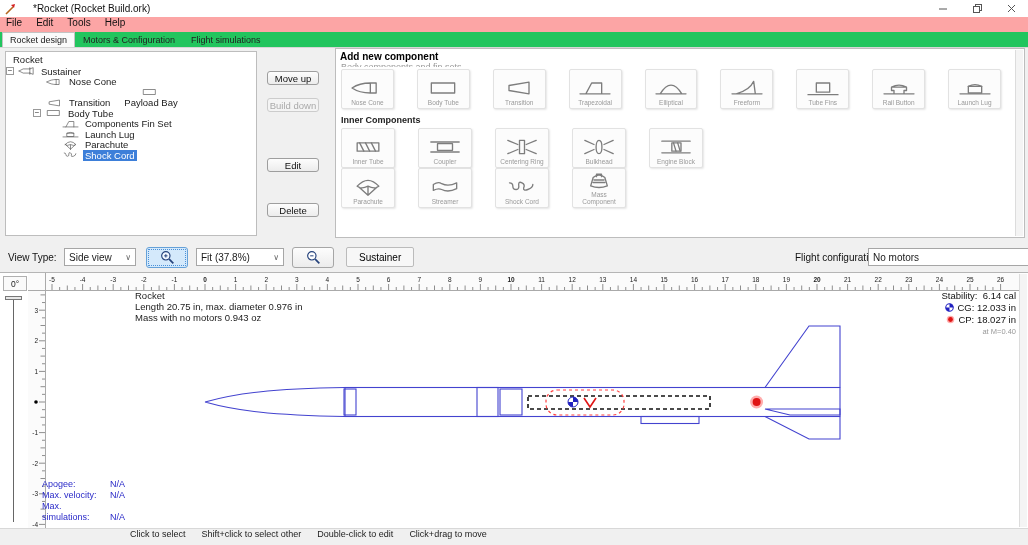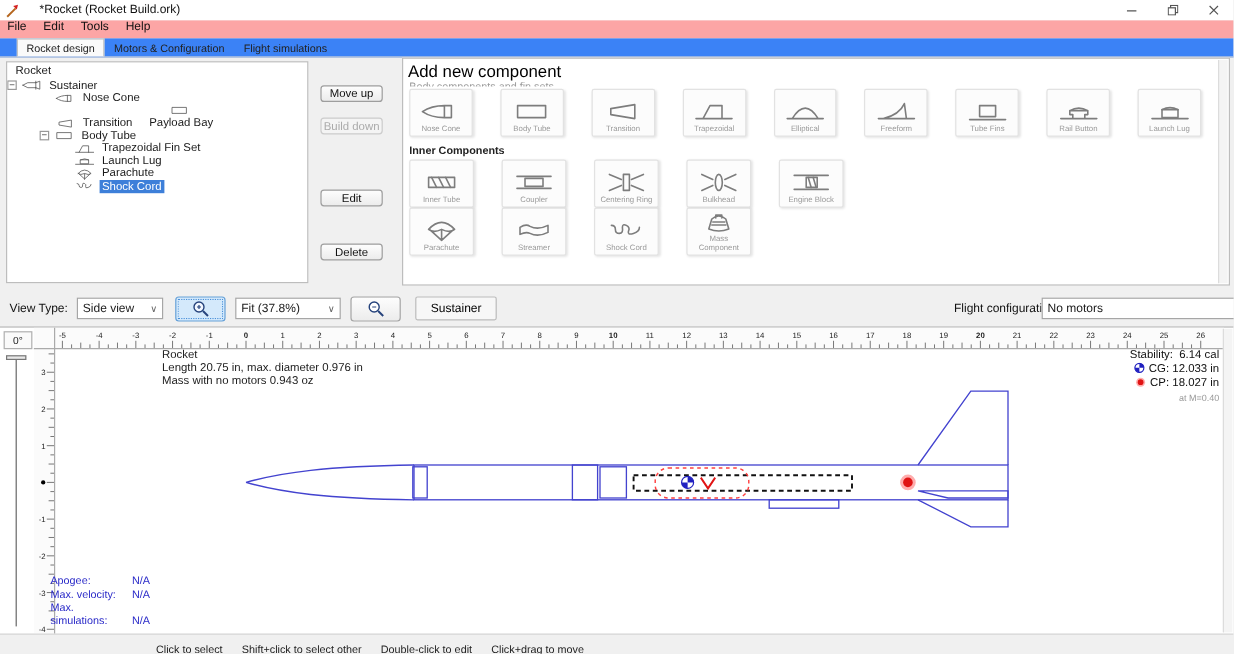--- a/index.html
+++ b/index.html
@@ -8,38 +8,38 @@
   
   .titlebar{position:absolute;top:0;left:0;right:0;height:17px;background:#fff;display:flex;align-items:center}
   .app-icon{width:12px;height:12px;margin-left:5px}
   .title{margin-left:16px;font-size:10px;color:#111}
   .win-controls{position:absolute;right:0;top:0;height:17px;display:flex}
   .win-btn{width:34px;height:17px;display:flex;align-items:center;justify-content:center;color:#555}
   
   .menubar{position:absolute;top:17px;left:0;right:0;height:15px;background:#fca5a5;display:flex;align-items:flex-start}
   .menu-item{padding:0 8px 0 6px;color:#111}
   
-  .tabbar{position:absolute;top:32px;left:0;right:0;height:15px;background:#3b82f6;border-bottom:1px solid #d6d6d6;display:flex;align-items:flex-end;padding-left:14px}
+  .tabbar{position:absolute;top:32px;left:0;right:0;height:15px;background:#22c55e;border-bottom:1px solid #d6d6d6;display:flex;align-items:flex-end;padding-left:2px}
   .tab{font-size:9px;padding:2px 7px;color:#222;border:1px solid transparent;border-bottom:none}
   .tab.active{background:#fafafa;border-color:#c3c3c3}
   
   .tree-panel{position:absolute;left:5px;top:51px;width:250px;height:183px;background:#fff;border:1px solid #bdbdbd;overflow:hidden;font-size:9.5px}
   .tree-root{padding:2px 0 1px 7px}
   .tree-row{height:10.5px;display:flex;align-items:center;white-space:nowrap}
   .expander{width:8px;height:8px;border:1px solid #999;background:#fff;display:inline-flex;align-items:center;justify-content:center;margin-right:4px;font-size:8px;line-height:6px;color:#333;box-sizing:border-box;flex:none}
   .tree-icon{width:17px;height:10px;margin-right:4px;color:#555;flex:none}
   .tree-icon svg,.comp-ic svg{width:100%;height:100%;fill:none;stroke:currentColor;stroke-width:1.6;stroke-linejoin:round;stroke-linecap:round}
   .tree-label{padding:0 2px}
   .tree-label.selected{background:#3d7fd9;color:#fff}
   
   .act{position:absolute;left:267px;width:52px;height:14px;font-size:9.5px;font-family:inherit;border:1px solid #9e9e9e;border-radius:3px;background:linear-gradient(#fdfdfd,#ececec);color:#111;padding:0}
   .act.disabled{color:#aaa;border-color:#cccccc;background:#f4f4f4}
   
   .add-panel{position:absolute;left:335px;top:48px;width:688px;height:188px;background:#fff;border:1px solid #bdbdbd;overflow:hidden}
-  .add-title{font-weight:normal;font-size:14px;padding:2px 0 0 4px;color:#000}
+  .add-title{font-weight:bold;font-size:10px;padding:2px 0 0 4px;color:#000}
   .group-label{font-weight:bold;font-size:9px;color:#222;margin:6px 0 3px 5px}
   .group-label.clipped{height:5px;overflow:hidden;color:#9a9a9a;margin:0 0 2px 5px;font-weight:normal}
   .comp-row{display:flex;margin-left:5px}
   .comp-btn{width:54px;height:40px;box-sizing:border-box;border:1px solid #e2e2e2;border-radius:2px;background:#fcfcfc;box-shadow:1px 1px 2px rgba(0,0,0,0.10);margin-right:23px;display:flex;flex-direction:column;align-items:center;justify-content:flex-end;color:#999}
   .comp-ic{width:34px;height:20px;color:#7d7d7d}
   .comp-label{font-size:6.5px;line-height:7px;text-align:center;margin:1px 2px 2px;color:#999}
   .add-scroll,.dscroll{position:absolute;right:1px;top:1px;bottom:1px;width:7px;background:#f4f4f4;border-left:1px solid #dcdcdc}
   
   .toolbar{position:absolute;left:0;top:243px;right:0;height:29px}
   .tb-label{position:absolute;top:9px;font-size:10px;color:#111}
@@ -56,21 +56,21 @@
   .rot-track{position:absolute;left:13px;top:27px;width:1px;height:222px;background:#666}
   .rot-handle{position:absolute;left:5px;top:23px;width:17px;height:4px;background:#e8e8e8;border:1px solid #777;box-sizing:border-box}
   .unit-label{position:absolute;left:31px;top:4px;font-size:8px;color:#445}
   .info{position:absolute;left:135px;top:17px;font-size:9.5px;color:#222;line-height:11px}
   .stab{position:absolute;right:12px;top:17px;font-size:9.5px;color:#111;text-align:right;line-height:12px}
   .stab .micon{display:inline-block;width:9px;height:9px;vertical-align:-1px;margin-right:3px}
   .cond{font-size:7.5px;color:#999}
   .flight{position:absolute;left:42px;top:206px;font-size:9px;color:#2a2ac8;line-height:11px}
   .flight .flabel{display:inline-block;width:68px}
   
-  .statusbar{position:absolute;left:0;top:528px;right:0;height:17px;background:#f0f0f0;border-top:1px solid #d8d8d8;display:flex;align-items:flex-end;font-size:9px;color:#222}
+  .statusbar{position:absolute;left:0;top:528px;right:0;height:17px;background:#f0f0f0;border-top:1px solid #d8d8d8;display:flex;align-items:flex-start;font-size:9px;color:#222}
   .hint{margin-right:16px}
   .hint:first-child{margin-left:130px}
 </style>
 </head>
 <body>
 
 <div class="titlebar">
   <svg class="app-icon" viewBox="0 0 12 12">
     <path d="M1 11 L8 4" stroke="#b5651d" stroke-width="1.6" fill="none"></path>
     <path d="M6 2 L10 1 L9 5 Z" fill="#d42020"></path>
@@ -141,21 +141,21 @@
         <span class="expander">−</span>
         <span class="tree-icon"><svg viewBox="0 0 40 24">
             <rect x="6" y="6" width="28" height="12"></rect>
           </svg></span>
         <span class="tree-label">Body Tube</span>
       </div>
       <div class="tree-row" style="padding-left: 56px;">
         <span class="tree-icon"><svg viewBox="0 0 40 24">
             <path d="M2 19 L38 19 M9 19 L16 6 L28 6 L28 19"></path>
           </svg></span>
-        <span class="tree-label">Trapezoidal Fin Set</span>
+        <span class="tree-label">Components Fin Set</span>
       </div>
       <div class="tree-row" style="padding-left: 56px;">
         <span class="tree-icon"><svg viewBox="0 0 40 24">
             <path d="M2 19 L38 19"></path>
             <rect x="12" y="10" width="16" height="8"></rect>
             <path d="M12 10 Q20 6 28 10"></path>
           </svg></span>
         <span class="tree-label">Launch Lug</span>
       </div>
       <div class="tree-row" style="padding-left: 56px;">

